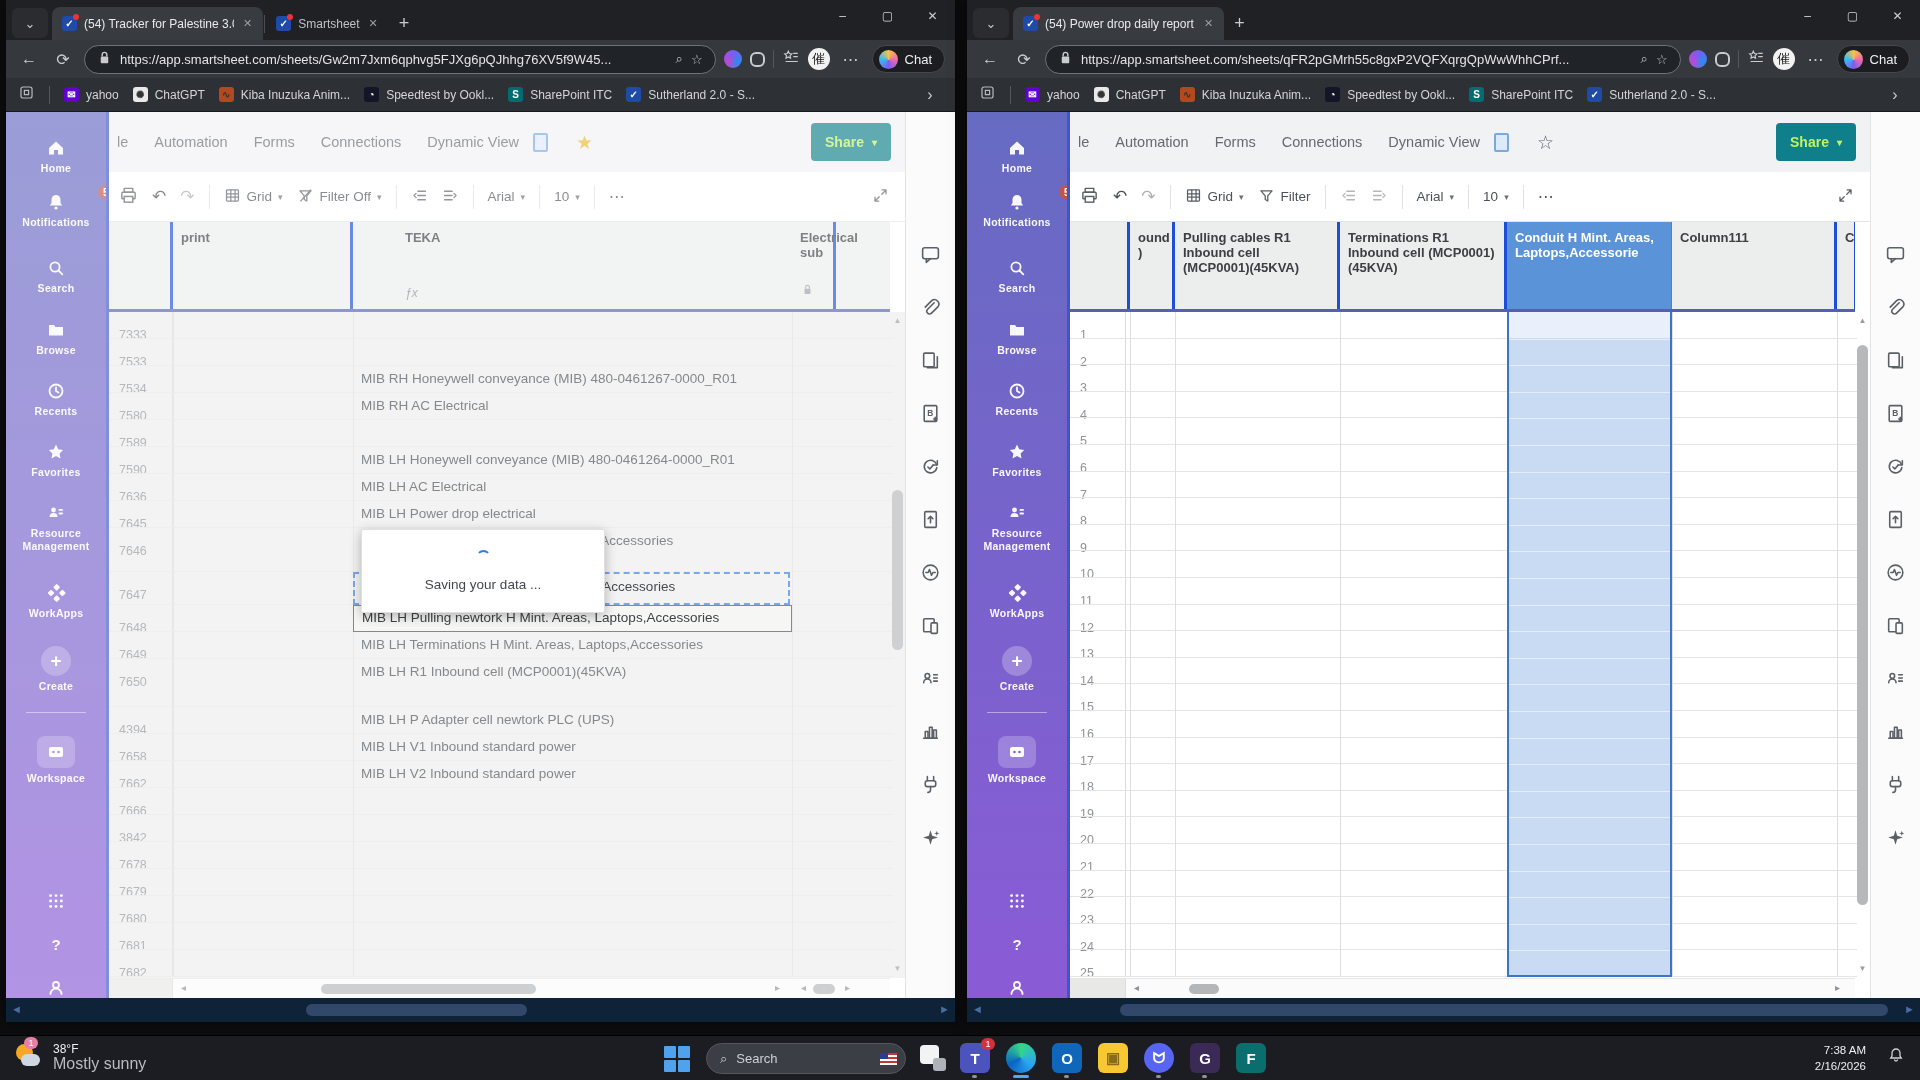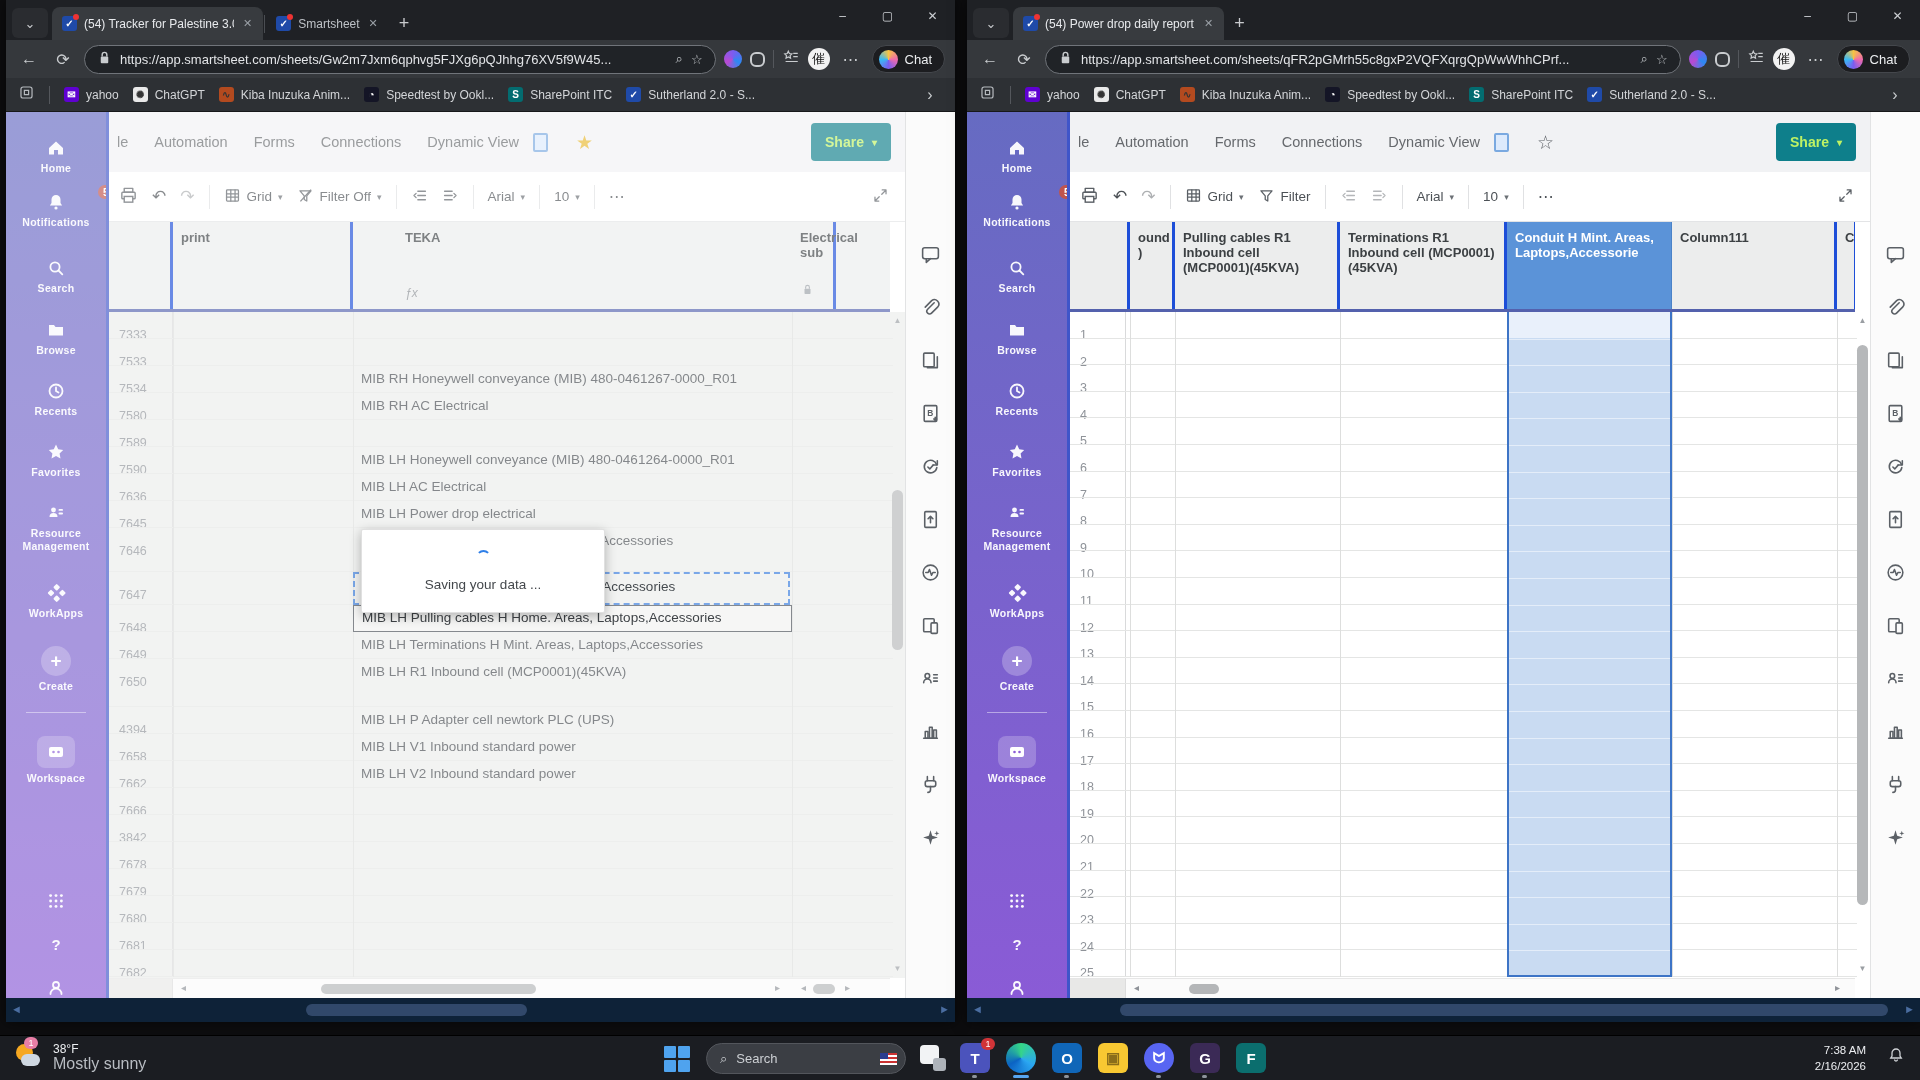--- a/index.html
+++ b/index.html
@@ -521,21 +521,21 @@
             <div class="harr" style="left: 666px;">▸</div>
             <div class="harr" style="left: 692px;">◂</div>
             <div class="hthumb" style="left: 704px; width: 22px;"></div>
             <div class="harr" style="left: 736px;">▸</div>
           </div>
         </div>
         <div class="fade" style="left: 0px; right: 50px;"></div>
         <div class="dashedsel" style="left: 347px; top: 460px; width: 437px; height: 33px;">
           <div class="gcell" style="left: 0px; top: 0px; width: 100%; height: 100%;">MIB LH Conduit H Mint. Areas, Laptops,Accessories</div>
         </div>
-        <div class="activecell" style="left: 347px; top: 493px; width: 439px; height: 27px;">MIB LH Pulling cables H Home. Areas, Laptops,Accessories</div>
+        <div class="activecell" style="left: 347px; top: 493px; width: 439px; height: 27px;">MIB LH Pulling newtork H Mint. Areas, Laptops,Accessories</div>
         <div class="dialog" style="left: 355px; top: 417px;">
           <div class="spin"></div>
           <div class="dtext">Saving your data ...</div>
         </div>
         <div class="rail">
           <div class="rail-item" style="top: 132px;"><svg width="21" height="21" viewBox="0 0 20 20">
               <rect x="2.5" y="3.5" width="15" height="10.5" rx="2" fill="none" stroke="#5b6066" stroke-width="1.5" stroke-linecap="round" stroke-linejoin="round"></rect>
               <path d="M6 14v3.5L10 14" fill="none" stroke="#5b6066" stroke-width="1.5" stroke-linecap="round" stroke-linejoin="round"></path>
             </svg></div>
           <div class="rail-item" style="top: 185px;"><svg width="21" height="21" viewBox="0 0 20 20">

